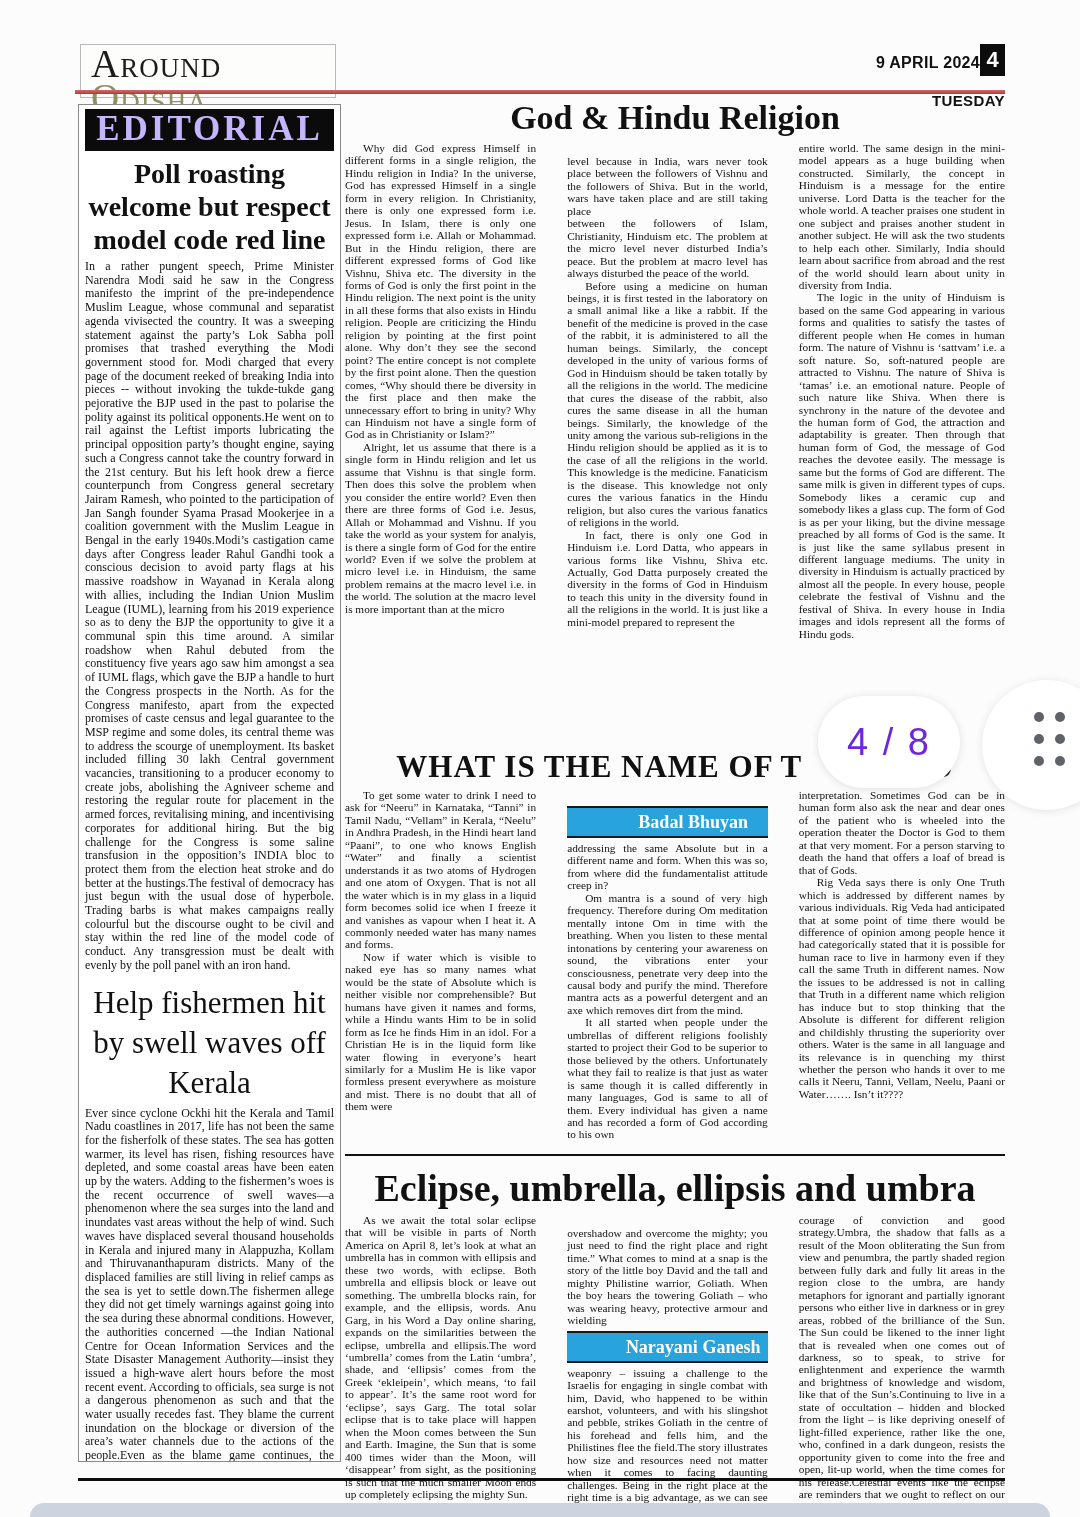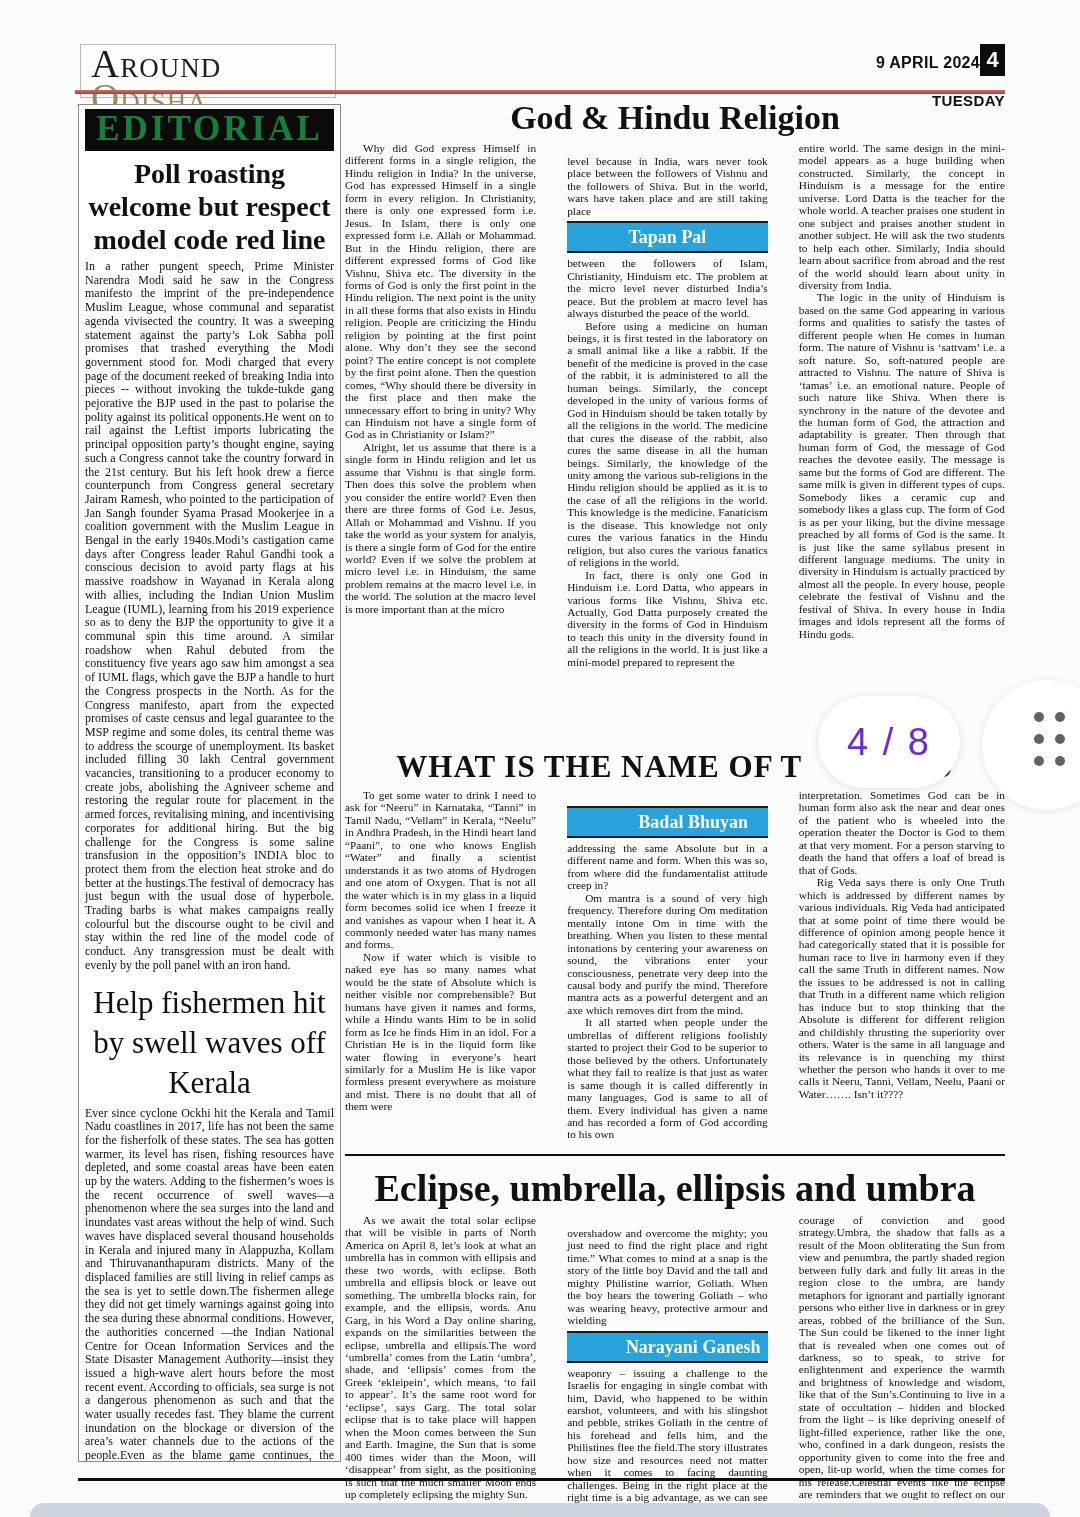--- a/index.html
+++ b/index.html
@@ -20,21 +20,21 @@
   .pagenum-box{width:25px;height:32px;background:#0c0c0c;color:#fff;font-weight:bold;
                font-size:22px;display:flex;align-items:center;justify-content:center;}
   .day-text{font-weight:bold;font-size:15px;letter-spacing:.4px;margin-top:16px;}
   .red-rule{position:absolute;left:75px;top:90px;width:930px;height:4px;
             background:linear-gradient(#d46a6a,#b03a3a);}
   
   .content{position:absolute;left:78px;top:104px;width:927px;display:flex;}
   
   .ed-box{width:263px;height:1358px;border:1px solid #8a8a8a;box-sizing:border-box;
           padding:4px 6px;overflow:hidden;background:#fff;}
-  .ed-banner{background:#0b0b0b;color:#15803d;text-align:center;font-weight:bold;
+  .ed-banner{background:#0b0b0b;color:#c4b5fd;text-align:center;font-weight:bold;
              font-size:35px;line-height:38px;letter-spacing:3px;padding:1px 0 3px;}
   .ed-h1{font-weight:bold;font-size:28px;line-height:33px;text-align:center;margin:6px 0 4px;}
   .ed-h2{font-weight:normal;font-size:31px;line-height:40px;text-align:center;margin:10px 0 4px;}
   .ed-body{font-size:12px;line-height:13.7px;text-align:justify;}
   
   .main{margin-left:4px;width:660px;}
   .sec-title{font-weight:bold;text-align:center;}
   .god-title{font-size:34px;line-height:40px;margin:-6px 0 4px;}
   .what-title{font-size:31px;line-height:40px;letter-spacing:1px;margin:4px 0 2px;
               display:flex;justify-content:center;align-items:baseline;}
@@ -106,21 +106,20 @@
 
       <section>
         <h1 class="sec-title god-title">God &amp; Hindu Religion</h1>
         <div class="cols god-cols">
           <div class="col c1">
             <p class="np ind">Why did God express Himself in different forms in a single religion, the Hindu religion in India? In the universe, God has expressed Himself in a single form in every religion. In Christianity, there is only one expressed form i.e. Jesus. In Islam, there is only one expressed form i.e. Allah or Mohammad. But in the Hindu religion, there are different expressed forms of God like Vishnu, Shiva etc. The diversity in the forms of God is only the first point in the Hindu religion. The next point is the unity in all these forms that also exists in Hindu religion. People are criticizing the Hindu religion by pointing at the first point alone. Why don’t they see the second point? The entire concept is not complete by the first point alone. Then the question comes, “Why should there be diversity in the first place and then make the unnecessary effort to bring in unity? Why can Hinduism not have a single form of God as in Christianity or Islam?”</p>
             <p class="np ind">Alright, let us assume that there is a single form in Hindu religion and let us assume that Vishnu is that single form. Then does this solve the problem when you consider the entire world? Even then there are three forms of God i.e. Jesus, Allah or Mohammad and Vishnu. If you take the world as your system for analyis, is there a single form of God for the entire world? Even if we solve the problem at micro level i.e. in Hinduism, the same problem remains at the macro level i.e. in the world. The solution at the macro level is more important than at the micro</p>
           </div>
           <div class="col c2">
             <p class="np">level because in India, wars never took place between the followers of Vishnu and the followers of Shiva. But in the world, wars have taken place and are still taking place</p>
-            <div class="byline">Tapan Pal</div>
             <p class="np">between the followers of Islam, Christianity, Hinduism etc. The problem at the micro level never disturbed India’s peace. But the problem at macro level has always disturbed the peace of the world.</p>
             <p class="np ind">Before using a medicine on human beings, it is first tested in the laboratory on a small animal like a like a rabbit. If the benefit of the medicine is proved in the case of the rabbit, it is administered to all the human beings. Similarly, the concept developed in the unity of various forms of God in Hinduism should be taken totally by all the religions in the world. The medicine that cures the disease of the rabbit, also cures the same disease in all the human beings. Similarly, the knowledge of the unity among the various sub-religions in the Hindu religion should be applied as it is to the case of all the religions in the world. This knowledge is the medicine. Fanaticism is the disease. This knowledge not only cures the various fanatics in the Hindu religion, but also cures the various fanatics of religions in the world.</p>
             <p class="np ind">In fact, there is only one God in Hinduism i.e. Lord Datta, who appears in various forms like Vishnu, Shiva etc. Actually, God Datta purposely created the diversity in the forms of God in Hinduism to teach this unity in the diversity found in all the religions in the world. It is just like a mini-model prepared to represent the</p>
           </div>
           <div class="col c3">
             <p class="np">entire world. The same design in the mini-model appears as a huge building when constructed. Similarly, the concept in Hinduism is a message for the entire universe. Lord Datta is the teacher for the whole world. A teacher praises one student in one subject and praises another student in another subject. He will ask the two students to help each other. Similarly, India should learn about sacrifice from abroad and the rest of the world should learn about unity in diversity from India.</p>
             <p class="np ind">The logic in the unity of Hinduism is based on the same God appearing in various forms and qualities to satisfy the tastes of different people when He comes in human form. The nature of Vishnu is ‘sattvam’ i.e. a soft nature. So, soft-natured people are attracted to Vishnu. The nature of Shiva is ‘tamas’ i.e. an emotional nature. People of such nature like Shiva. When there is synchrony in the nature of the devotee and the human form of God, the attraction and adaptability is greater. Then through that human form of God, the message of God reaches the devotee easily. The message is same but the forms of God are different. The same milk is given in different types of cups. Somebody likes a ceramic cup and somebody likes a glass cup. The form of God is as per your liking, but the divine message preached by all forms of God is the same. It is just like the same syllabus present in different language mediums. The unity in diversity in Hinduism is actually practiced by almost all the people. In every house, people celebrate the festival of Vishnu and the festival of Shiva. In every house in India images and idols represent all the forms of Hindu gods.</p>
           </div>
         </div>
       </section>

